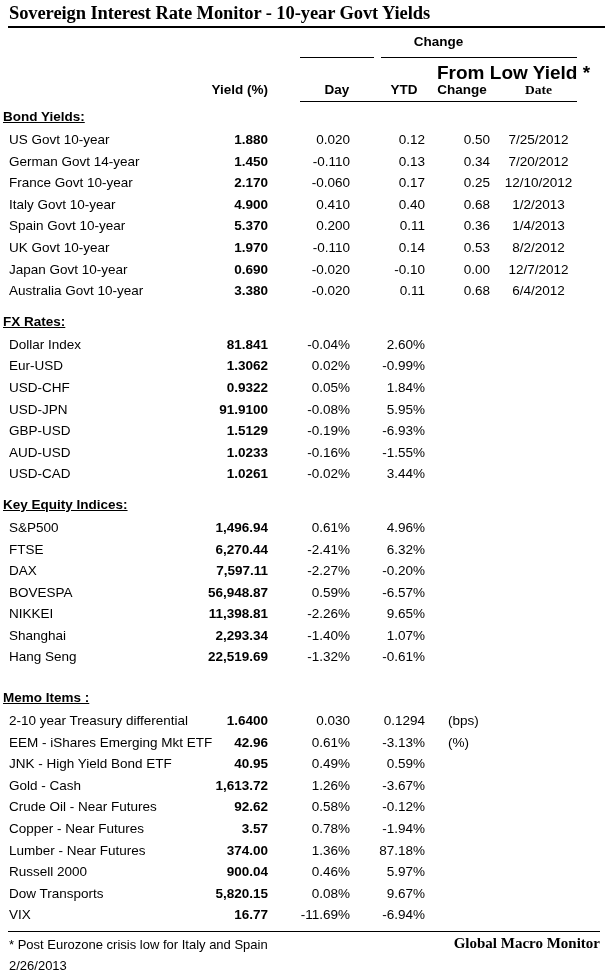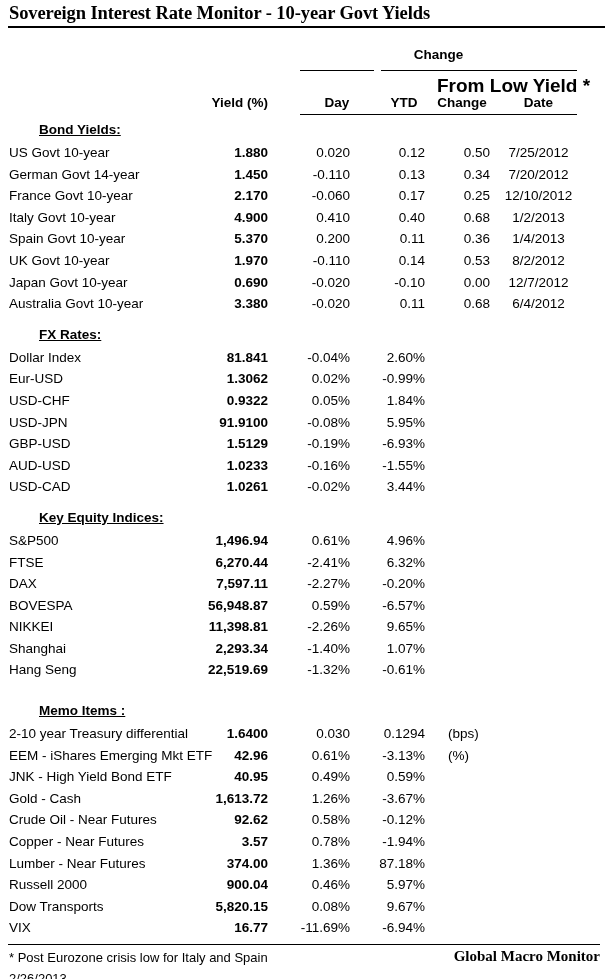--- a/index.html
+++ b/index.html
@@ -35,21 +35,20 @@
   }
   .title-rule {
     margin: 2px 9px 0 8px;
     border-top: 2px solid #000;
   }
 
   
   .header {
     position: relative;
     height: 73px;
-    margin-top: 13px;
   }
   .change-label {
     position: absolute;
     left: 300px;
     width: 277px;
     top: 6px;
     text-align: center;
     font-size: 13.5px;
     font-weight: 600;
   }
@@ -81,41 +80,40 @@
     position: absolute;
     top: 54px;
     font-size: 13.5px;
     font-weight: 600;
     white-space: nowrap;
   }
   .ch-yield  { left: 188px;  width: 80px;  text-align: right; }
   .ch-day    { left: 300px;  width: 74px;  text-align: center; }
   .ch-ytd    { left: 381px;  width: 46px;  text-align: center; }
   .ch-change { left: 433px;  width: 58px;  text-align: center; }
-  .ch-date   { left: 500px;  width: 77px;  text-align: center; }
+  .ch-date   { left: 500px;  width: 77px;  text-align: center; font-family: Liberation Serif, serif; }
   .rule-head-bottom {
     position: absolute;
     left: 300px;
     width: 277px;
     top: 73px;
     border-top: 1.6px solid #000;
   }
 
   
   .body { position: relative; margin-top: 6px; }
 
   .section-head {
     font-size: 13.5px;
     font-weight: bold;
     text-decoration: underline;
-    padding-left: 10px;
+    padding-left: 3px;
     height: 22px;
     line-height: 20px;
     white-space: nowrap;
-    margin-left: 29px;
   }
 
   .row {
     position: relative;
     height: 21.6px;
     line-height: 21.6px;
     font-size: 13.5px;
     white-space: nowrap;
   }
   .cell { position: absolute; top: 0; }

